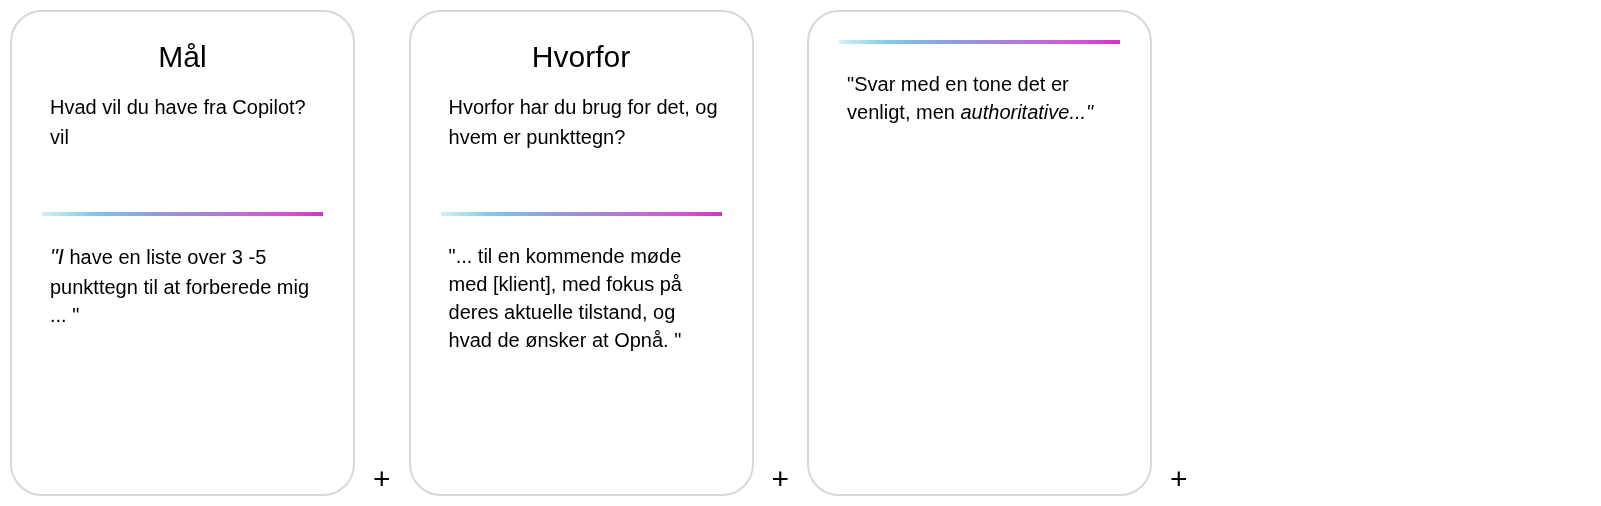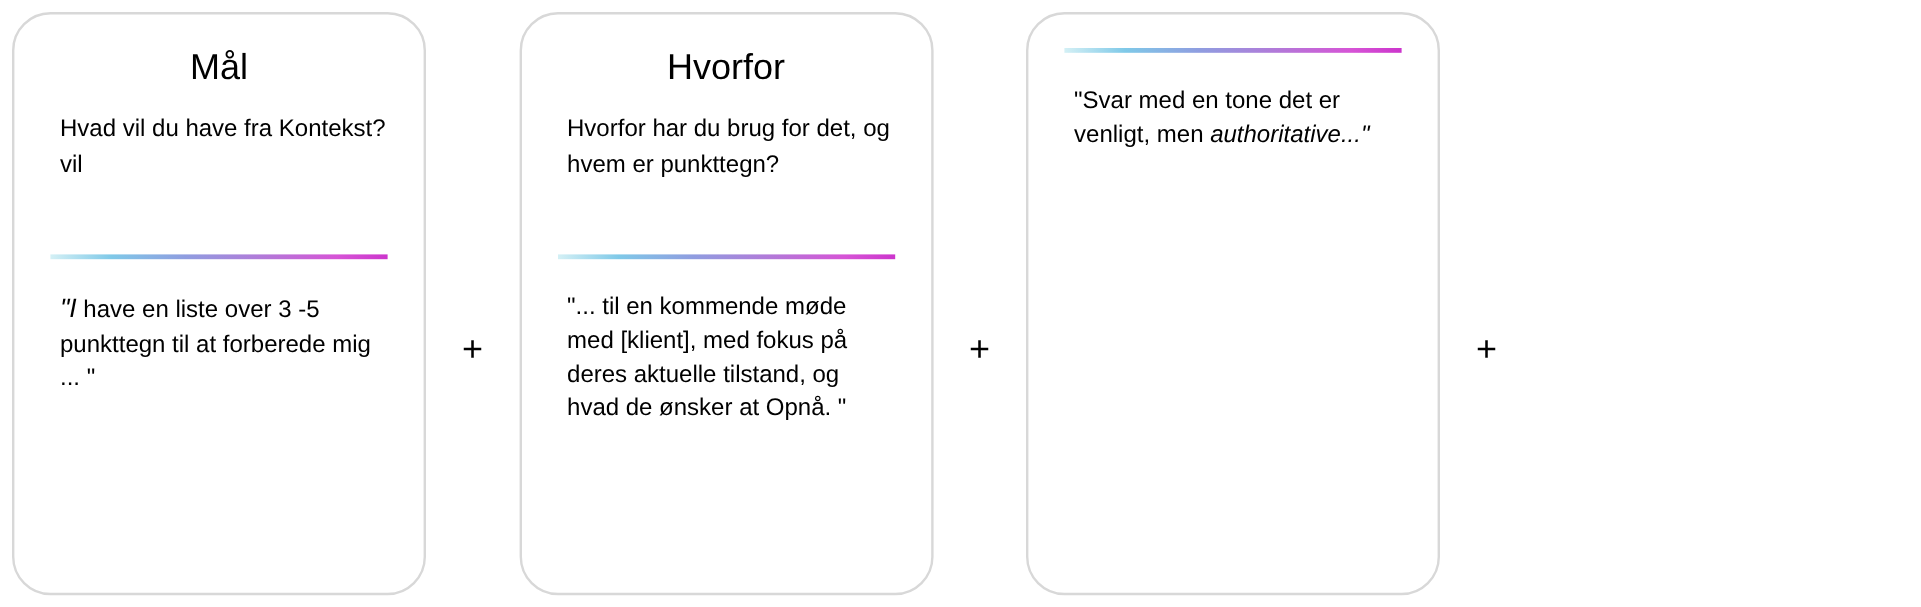--- a/index.html
+++ b/index.html
@@ -8,22 +8,22 @@
       box-sizing: border-box;
     }
     body {
       font-family: 'Segoe UI', Arial, sans-serif;
       background: #ffffff;
       padding: 10px;
       width: 1601px;
     }
     .container {
       display: flex;
-      align-items: center;
-      gap: 12px;
+      align-items: flex-end;
+      gap: 0;
     }
     .card {
       width: 345px;
       height: 486px;
       border: 2px solid #d8d8d8;
       border-radius: 32px;
       padding: 28px 30px 20px 30px;
       background: #ffffff;
     }
     .card-title {
@@ -74,21 +74,21 @@
       flex-shrink: 0;
     }
   </style>
 </head>
 <body>
 
 <div class="container">
 
   <div class="card">
     <div class="card-title">Mål</div>
-    <div class="card-question">Hvad vil du have fra Kontekst? vil</div>
+    <div class="card-question">Hvad vil du have fra Copilot? vil</div>
     <div class="divider"></div>
     <div class="card-example"><span class="quote-open">"I</span> have en liste over 3 -5 punkttegn til at forberede mig ... "</div>
   </div>
 
   <div class="plus">+</div>
 
   <div class="card">
     <div class="card-title">Hvorfor</div>
     <div class="card-question">Hvorfor har du brug for det, og hvem er punkttegn?</div>
     <div class="divider"></div>

